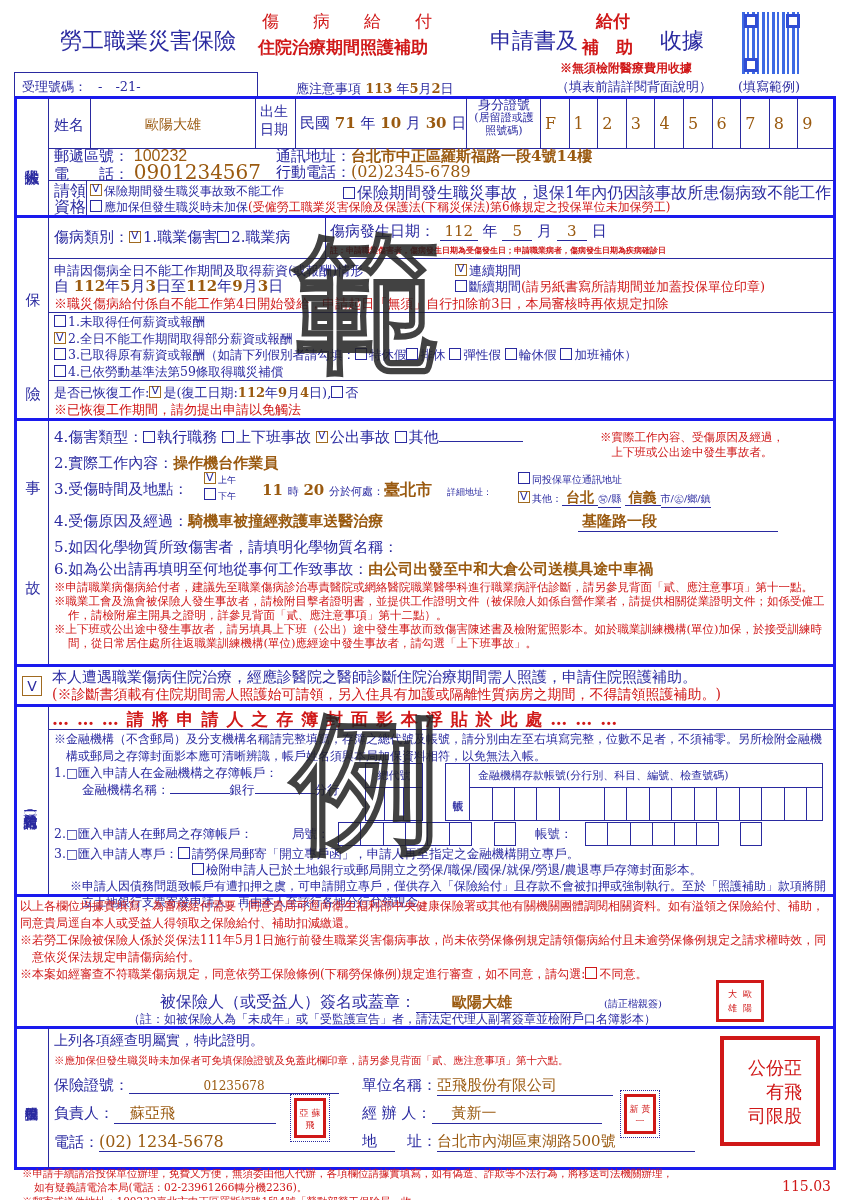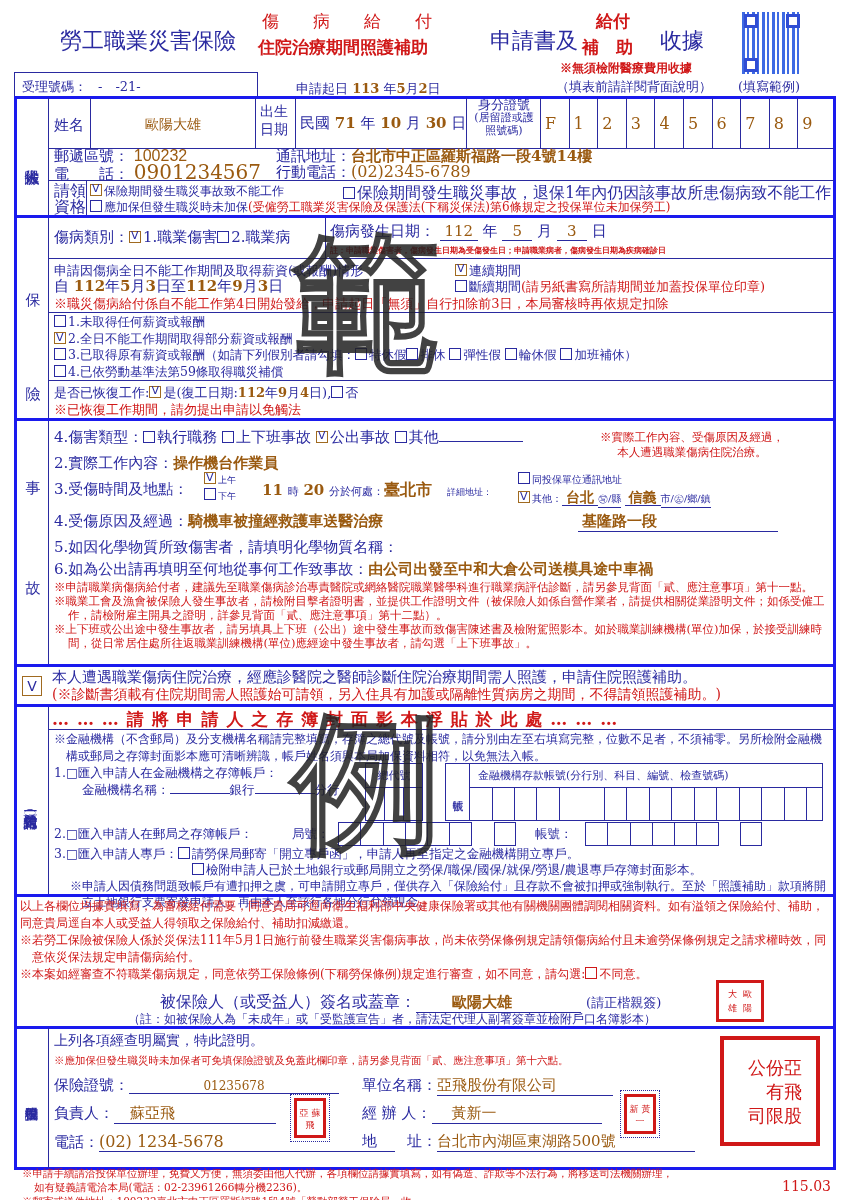--- a/index.html
+++ b/index.html
@@ -40,21 +40,21 @@
   <div style="position:absolute;left:2px;top:2px;width:14px;height:14px;border:3px solid #1a3ad0;background:#fff"></div>
   <div style="position:absolute;right:2px;top:2px;width:14px;height:14px;border:3px solid #1a3ad0;background:#fff"></div>
   <div style="position:absolute;left:2px;bottom:2px;width:14px;height:14px;border:3px solid #1a3ad0;background:#fff"></div>
 </div>
 
 <div class="abs" style="left:14px;top:72px;width:244px;height:26px;border:1px solid #2a2aa0;border-bottom:none"></div>
 <div class="abs" style="left:22px;top:78px;font-size:13px">受理號碼：</div>
 <div class="abs" style="left:98px;top:78px;font-size:13px;white-space:pre">-　-21-</div>
 
 <div class="abs" style="left:296px;top:80px;font-size:13px">
-  <span>申請起日</span>
+  <span>應注意事項</span>
   <span class="fill">113</span>
   <span>年</span><span class="fill">5</span><span>月</span><span class="fill">2</span><span>日</span>
 </div>
 
 <div class="abs frame" style="left:14px;top:96px;width:822px;height:1074px"></div>
 
 <div class="side" style="left:20px;top:118px;writing-mode:vertical-rl;height:80px">被保險人</div>
 <div class="vline" style="left:48px;top:98px;height:118px"></div>
 <div class="hline" style="left:48px;top:148px;width:786px"></div>
 <div class="hline" style="left:48px;top:180px;width:786px"></div>
@@ -158,21 +158,21 @@
 <div class="vline" style="left:48px;top:421px;height:244px"></div>
 <div class="side" style="left:22px;top:478px">事</div>
 <div class="side" style="left:22px;top:578px">故</div>
 <div class="thick-h" style="left:14px;top:664px;width:822px"></div>
 
 <div class="abs" style="left:54px;top:428px;font-size:15px;white-space:nowrap">
   <span>4.傷害類型：</span><span class="box"></span><span>執行職務</span> <span class="box"></span><span>上下班事故</span> <span class="box chk"></span><span>公出事故</span> <span class="box"></span><span>其他</span><span class="ul" style="width:84px;height:14px"></span>
 </div>
 <div class="abs red" style="left:600px;top:430px;font-size:11.5px;text-align:center;line-height:15px">
   <div>※實際工作內容、受傷原因及經過，</div>
-  <div>本人遭遇職業傷病住院治療。</div>
+  <div>上下班或公出途中發生事故者。</div>
 </div>
 <div class="abs" style="left:54px;top:454px;font-size:15px">
   <span>2.實際工作內容：</span><span class="fill">操作機台作業員</span>
 </div>
 <div class="abs" style="left:54px;top:480px;font-size:15px">
   <span>3.受傷時間及地點：</span>
 </div>
 <div class="abs" style="left:204px;top:472px;font-size:9px;line-height:16px">
   <div><span class="box chk"></span><span>上午</span></div>
   <div><span class="box"></span><span>下午</span></div>
@@ -243,21 +243,21 @@
 <div class="abs" style="left:70px;top:878px;width:760px;font-size:12px;line-height:16px;padding-left:12px;text-indent:-12px">※申請人因債務問題致帳戶有遭扣押之虞，可申請開立專戶，僅供存入「保險給付」且存款不會被扣押或強制執行。至於「照護補助」款項將開立土地銀行支票寄發申請人，再由本人至該行各地分行兌領現金。</div>
 <div class="thick-h" style="left:14px;top:894px;width:822px"></div>
 
 <div class="abs red" style="left:20px;top:898px;width:810px;font-size:12px;line-height:17px">
   <div>以上各欄位均據實填寫，為審核給付需要，同意貴局可逕向衛生福利部中央健康保險署或其他有關機關團體調閱相關資料。如有溢領之保險給付、補助，同意貴局逕自本人或受益人得領取之保險給付、補助扣減繳還。</div>
   <div style="padding-left:12px;text-indent:-12px">※若勞工保險被保險人係於災保法111年5月1日施行前發生職業災害傷病事故，尚未依勞保條例規定請領傷病給付且未逾勞保條例規定之請求權時效，同意依災保法規定申請傷病給付。</div>
   <div><span>※本案如經審查不符職業傷病規定，同意依勞工保險條例(下稱勞保條例)規定進行審查，如不同意，請勾選:</span><span class="box" style="border-color:#d01818"></span><span>不同意。</span></div>
 </div>
 <div class="abs" style="left:160px;top:992px;font-size:16px">
   <span>被保險人（或受益人）簽名或蓋章：</span><span class="ul fill" style="width:165px;padding-left:36px;font-size:15px">歐陽大雄</span>
-  <span style="font-size:13px;margin-left:0">(請正楷親簽)</span>
+  <span style="font-size:10px;margin-left:18px">(請正楷親簽)</span>
 </div>
 <div class="seal" style="left:716px;top:980px;width:48px;height:42px;font-size:9px;display:grid;grid-template-columns:1fr 1fr;padding:4px 6px;line-height:14px">
   <span>大</span>
     <span>歐</span>
     <span>雄</span>
     <span>陽</span>
 </div>
 <div class="abs" style="left:128px;top:1011px;font-size:12px">（註：如被保險人為「未成年」或「受監護宣告」者，請法定代理人副署簽章並檢附戶口名簿影本）</div>
 <div class="thick-h" style="left:14px;top:1026px;width:822px"></div>
 

